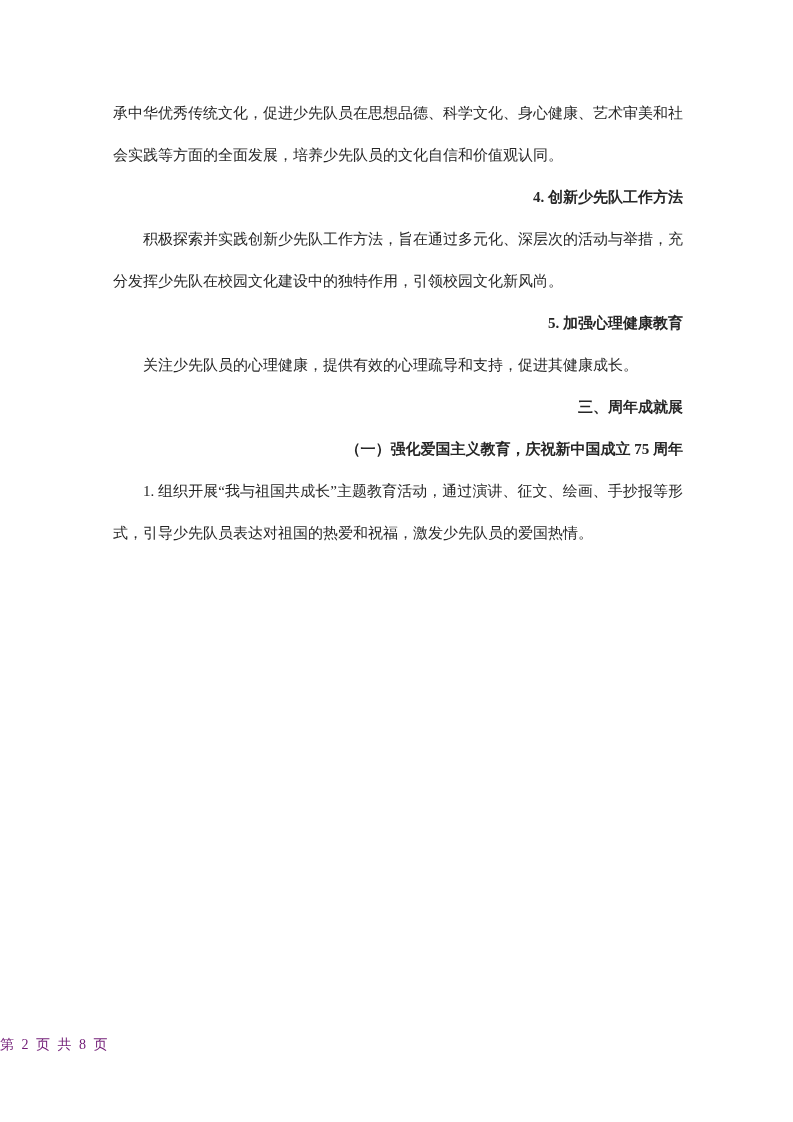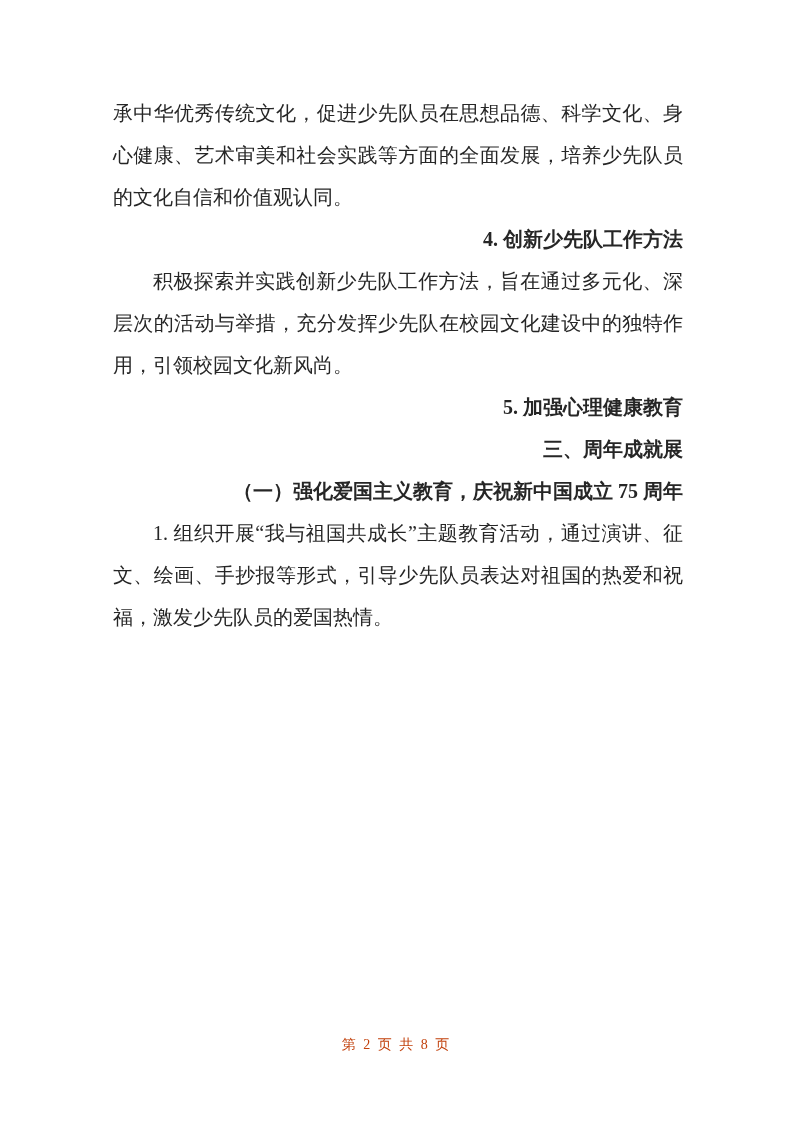--- a/index.html
+++ b/index.html
@@ -14,56 +14,56 @@
     background: #ffffff;
     overflow: hidden;
     font-family: "Liberation Serif", "DejaVu Serif", serif;
     color: #262626;
   }
   .content {
     position: absolute;
     left: 113px;
     top: 92px;
     width: 570px;
-    font-size: 20px;
+    font-size: 15px;
     line-height: 42px;
     text-align: justify;
     text-justify: inter-character;
   }
   .para {
     margin: 0;
     text-indent: 2em;
   }
   .para.continuation {
     text-indent: 0;
   }
   .para.heading {
     font-weight: bold;
     text-align: right;
   }
   .footer {
     position: absolute;
     left: 0;
     top: 1036px;
     width: 100%;
-    text-align: center;
     font-size: 14px;
     letter-spacing: 2px;
-    color: #c2410c;
+    color: #701a75;
   }
 </style>
 </head>
 <body>
 
 <div class="page">
   <div class="content">
     <p class="para continuation">承中华优秀传统文化，促进少先队员在思想品德、科学文化、身心健康、艺术审美和社会实践等方面的全面发展，培养少先队员的文化自信和价值观认同。</p>
     <p class="para heading">4. 创新少先队工作方法</p>
     <p class="para">积极探索并实践创新少先队工作方法，旨在通过多元化、深层次的活动与举措，充分发挥少先队在校园文化建设中的独特作用，引领校园文化新风尚。</p>
     <p class="para heading">5. 加强心理健康教育</p>
+    <p class="para">关注少先队员的心理健康，提供有效的心理疏导和支持，促进其健康成长。</p>
     <p class="para heading">三、周年成就展</p>
     <p class="para heading">（一）强化爱国主义教育，庆祝新中国成立 75 周年</p>
     <p class="para">1. 组织开展“我与祖国共成长”主题教育活动，通过演讲、征文、绘画、手抄报等形式，引导少先队员表达对祖国的热爱和祝福，激发少先队员的爱国热情。</p>
   </div>
   <div class="footer">
     <span>第 2 页 共 8 页</span>
   </div>
 </div>
 
 </body></html>

